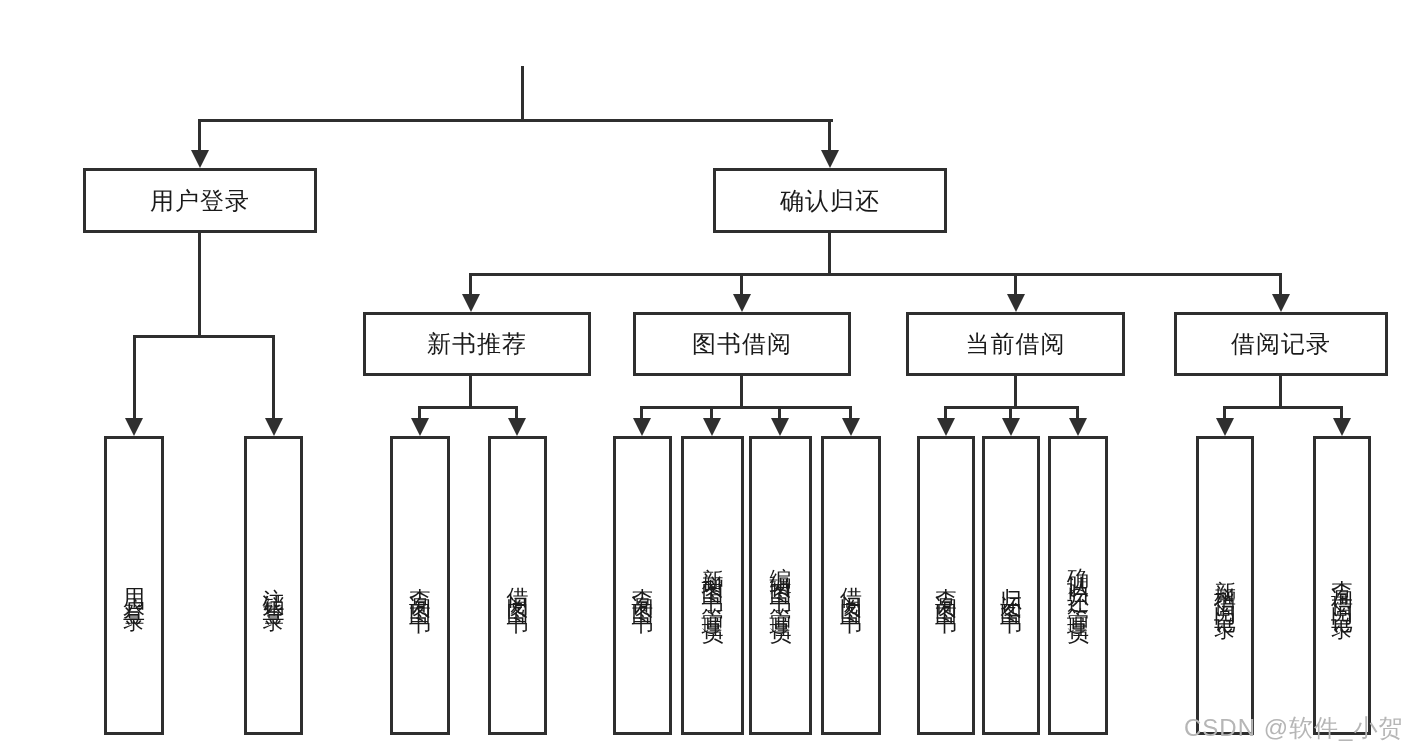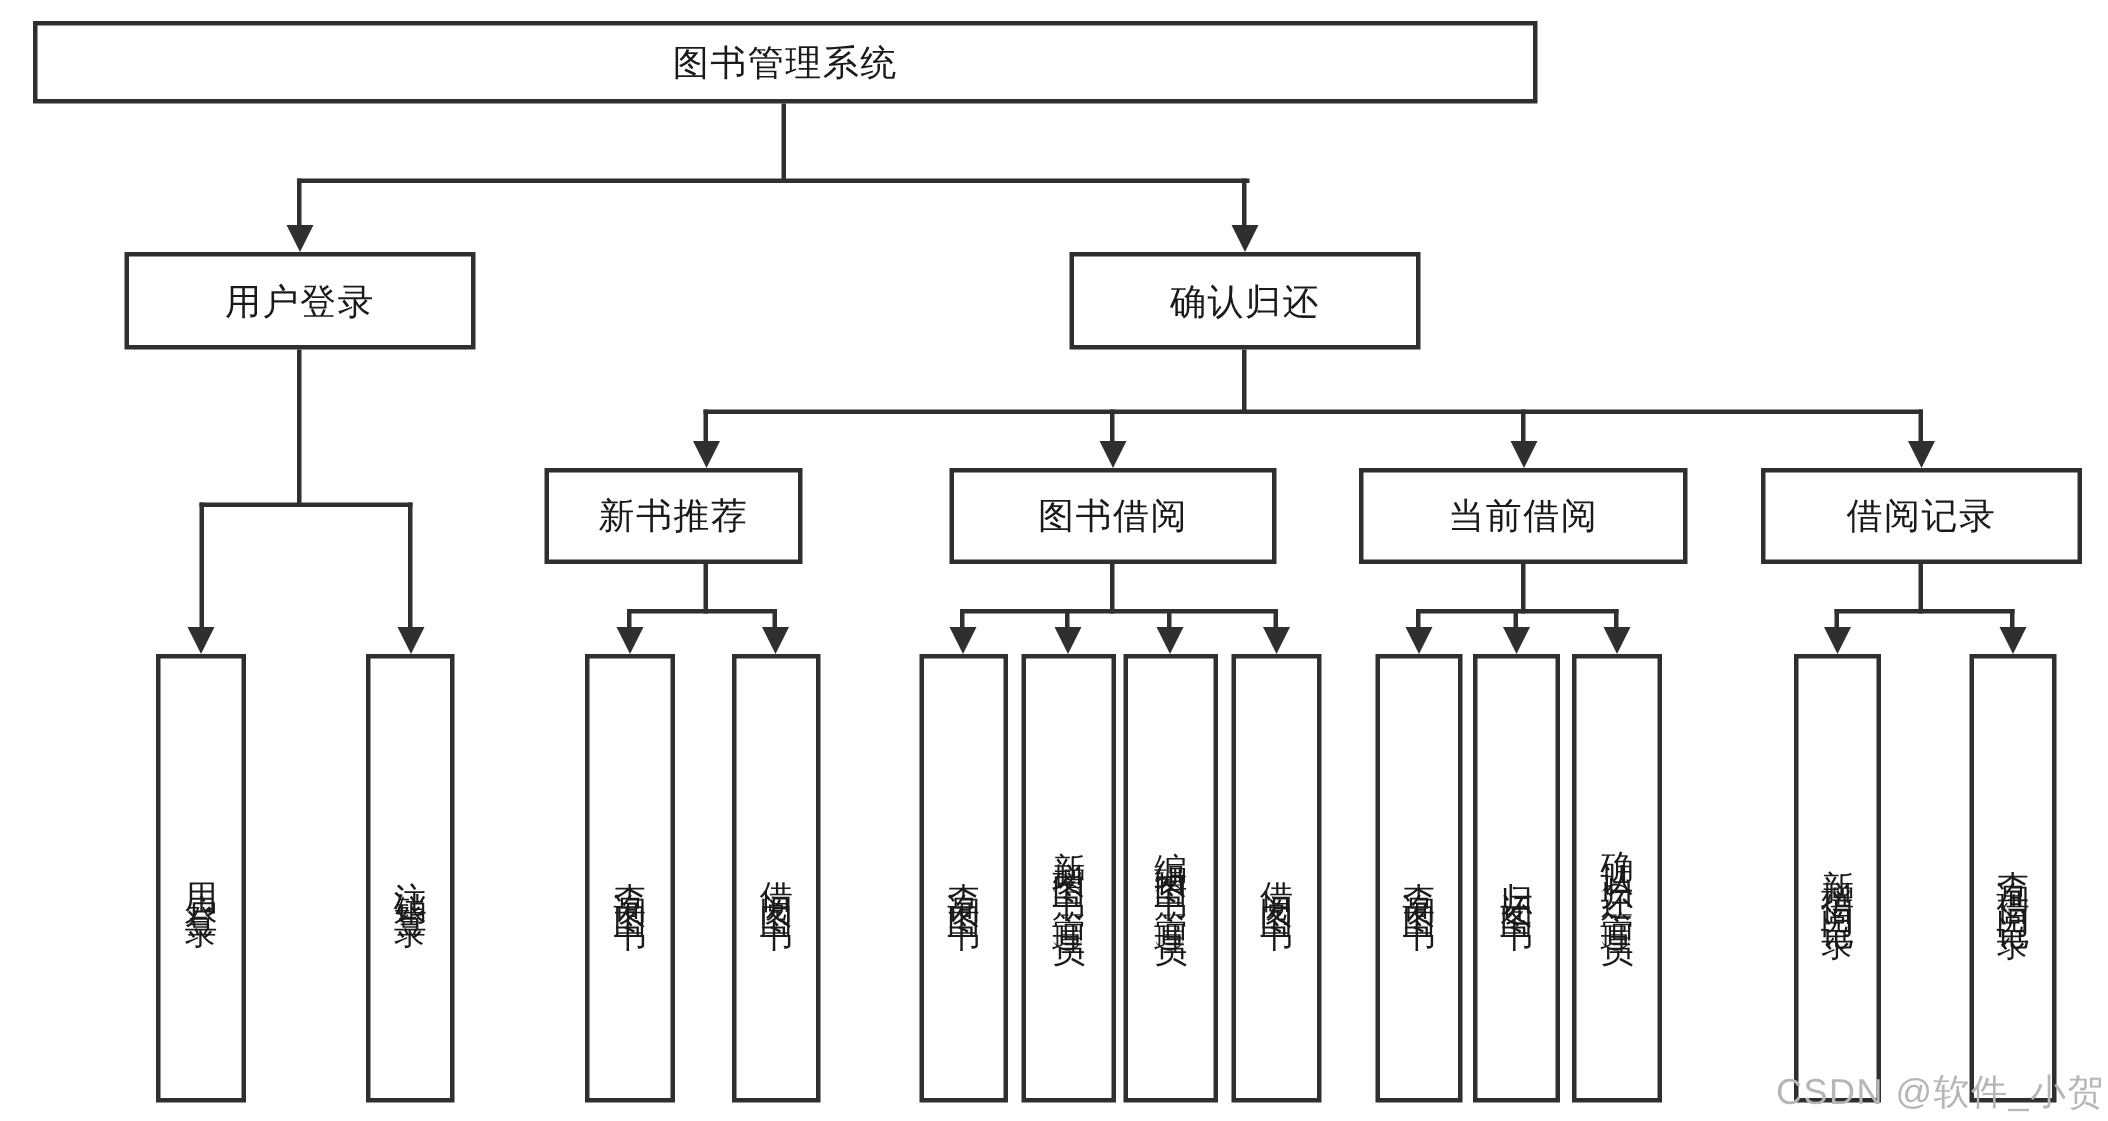--- a/index.html
+++ b/index.html
@@ -46,21 +46,20 @@
     position:absolute;left:1184px;top:712px;
     font-size:24px;color:#b6b6b6;letter-spacing:1px;
     white-space:nowrap;z-index:5;
   }
 </style>
 </head>
 <body>
 
 <div id="stage">
 
-  <div class="hnode" style="left:22px;top:14px;width:1003px;height:55px;">图书管理系统</div>
 
   <div class="ln" style="left:521px;top:66px;width:3px;height:56px;"></div>
   <div class="ln" style="left:198px;top:119px;width:635px;height:3px;"></div>
   <div class="ln" style="left:198px;top:119px;width:3px;height:33px;"></div>
   <div class="ah" style="left:191px;top:150px;"></div>
   <div class="ln" style="left:828px;top:119px;width:3px;height:33px;"></div>
   <div class="ah" style="left:821px;top:150px;"></div>
 
   <div class="hnode" style="left:83px;top:168px;width:234px;height:65px;">用户登录</div>
   <div class="hnode" style="left:713px;top:168px;width:234px;height:65px;">确认归还</div>
@@ -76,21 +75,21 @@
   <div class="ln" style="left:469px;top:273px;width:813px;height:3px;"></div>
   <div class="ln" style="left:469px;top:273px;width:3px;height:23px;"></div>
   <div class="ah" style="left:462px;top:294px;"></div>
   <div class="ln" style="left:740px;top:273px;width:3px;height:23px;"></div>
   <div class="ah" style="left:733px;top:294px;"></div>
   <div class="ln" style="left:1014px;top:273px;width:3px;height:23px;"></div>
   <div class="ah" style="left:1007px;top:294px;"></div>
   <div class="ln" style="left:1279px;top:273px;width:3px;height:23px;"></div>
   <div class="ah" style="left:1272px;top:294px;"></div>
 
-  <div class="hnode" style="left:363px;top:312px;width:172px;height:64px;">新书推荐</div>
+  <div class="hnode" style="left:363px;top:312px;width:228px;height:64px;">新书推荐</div>
   <div class="hnode" style="left:633px;top:312px;width:218px;height:64px;">图书借阅</div>
   <div class="hnode" style="left:906px;top:312px;width:219px;height:64px;">当前借阅</div>
   <div class="hnode" style="left:1174px;top:312px;width:214px;height:64px;">借阅记录</div>
 
   <div class="ln" style="left:469px;top:373px;width:3px;height:36px;"></div>
   <div class="ln" style="left:740px;top:373px;width:3px;height:36px;"></div>
   <div class="ln" style="left:1014px;top:373px;width:3px;height:36px;"></div>
   <div class="ln" style="left:1279px;top:373px;width:3px;height:36px;"></div>
 
   <div class="ln" style="left:418px;top:406px;width:100px;height:3px;"></div>

